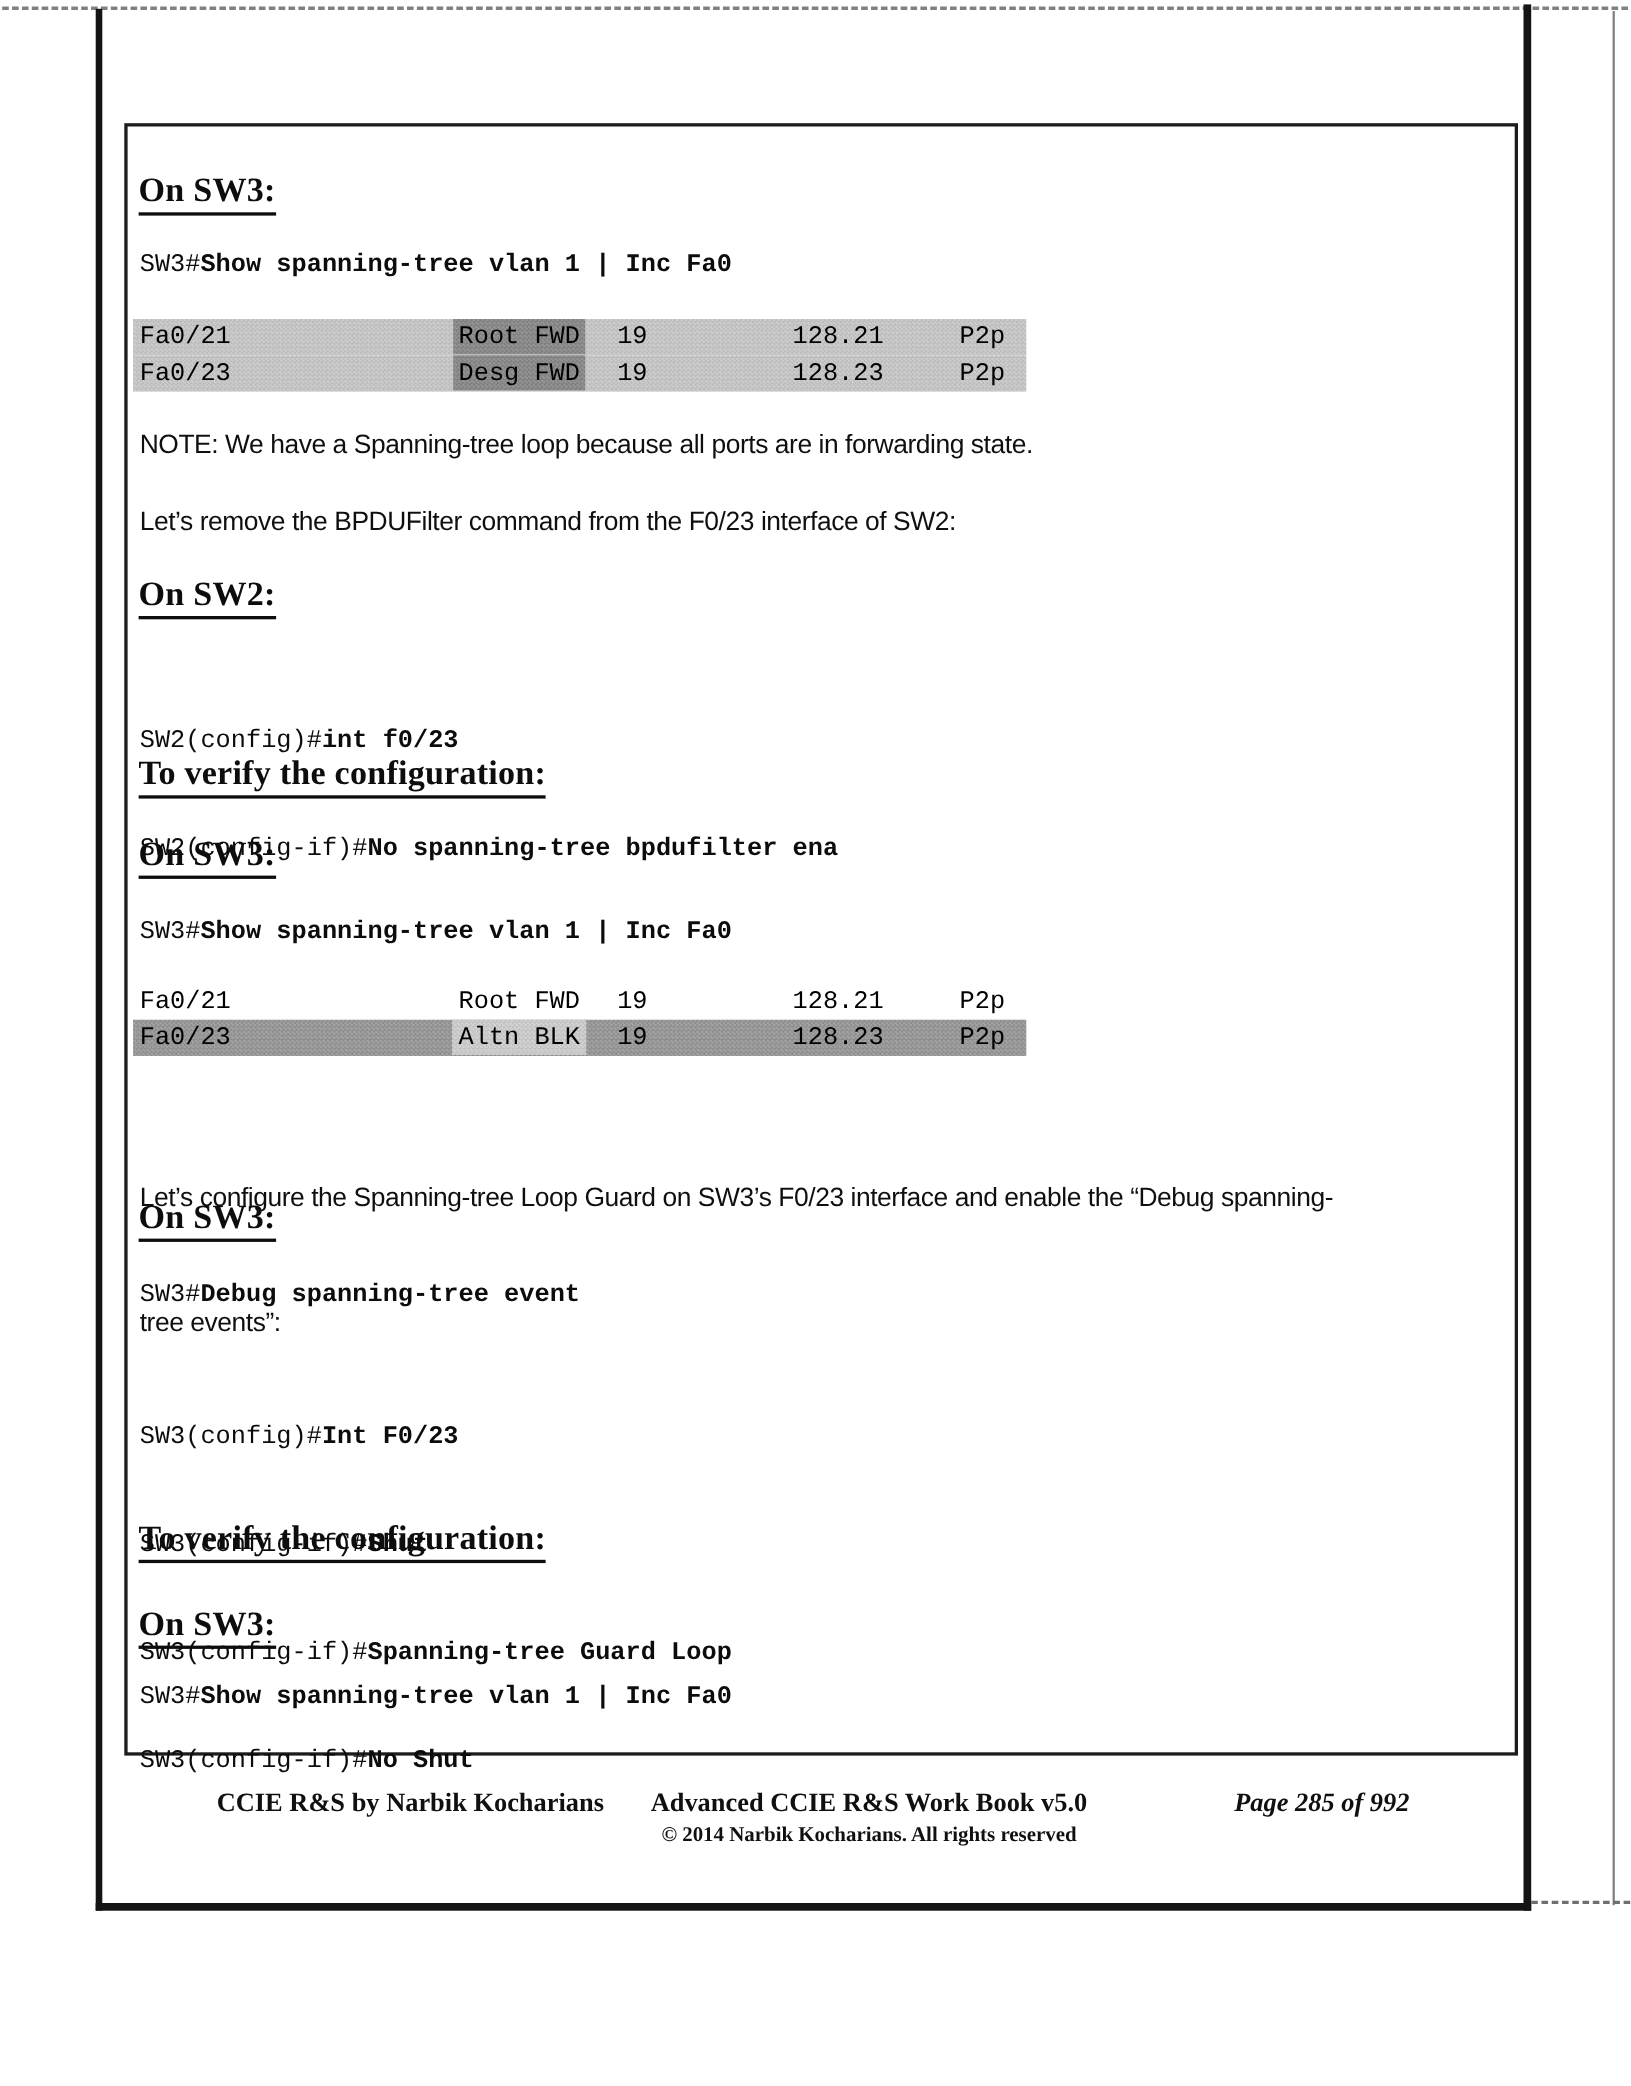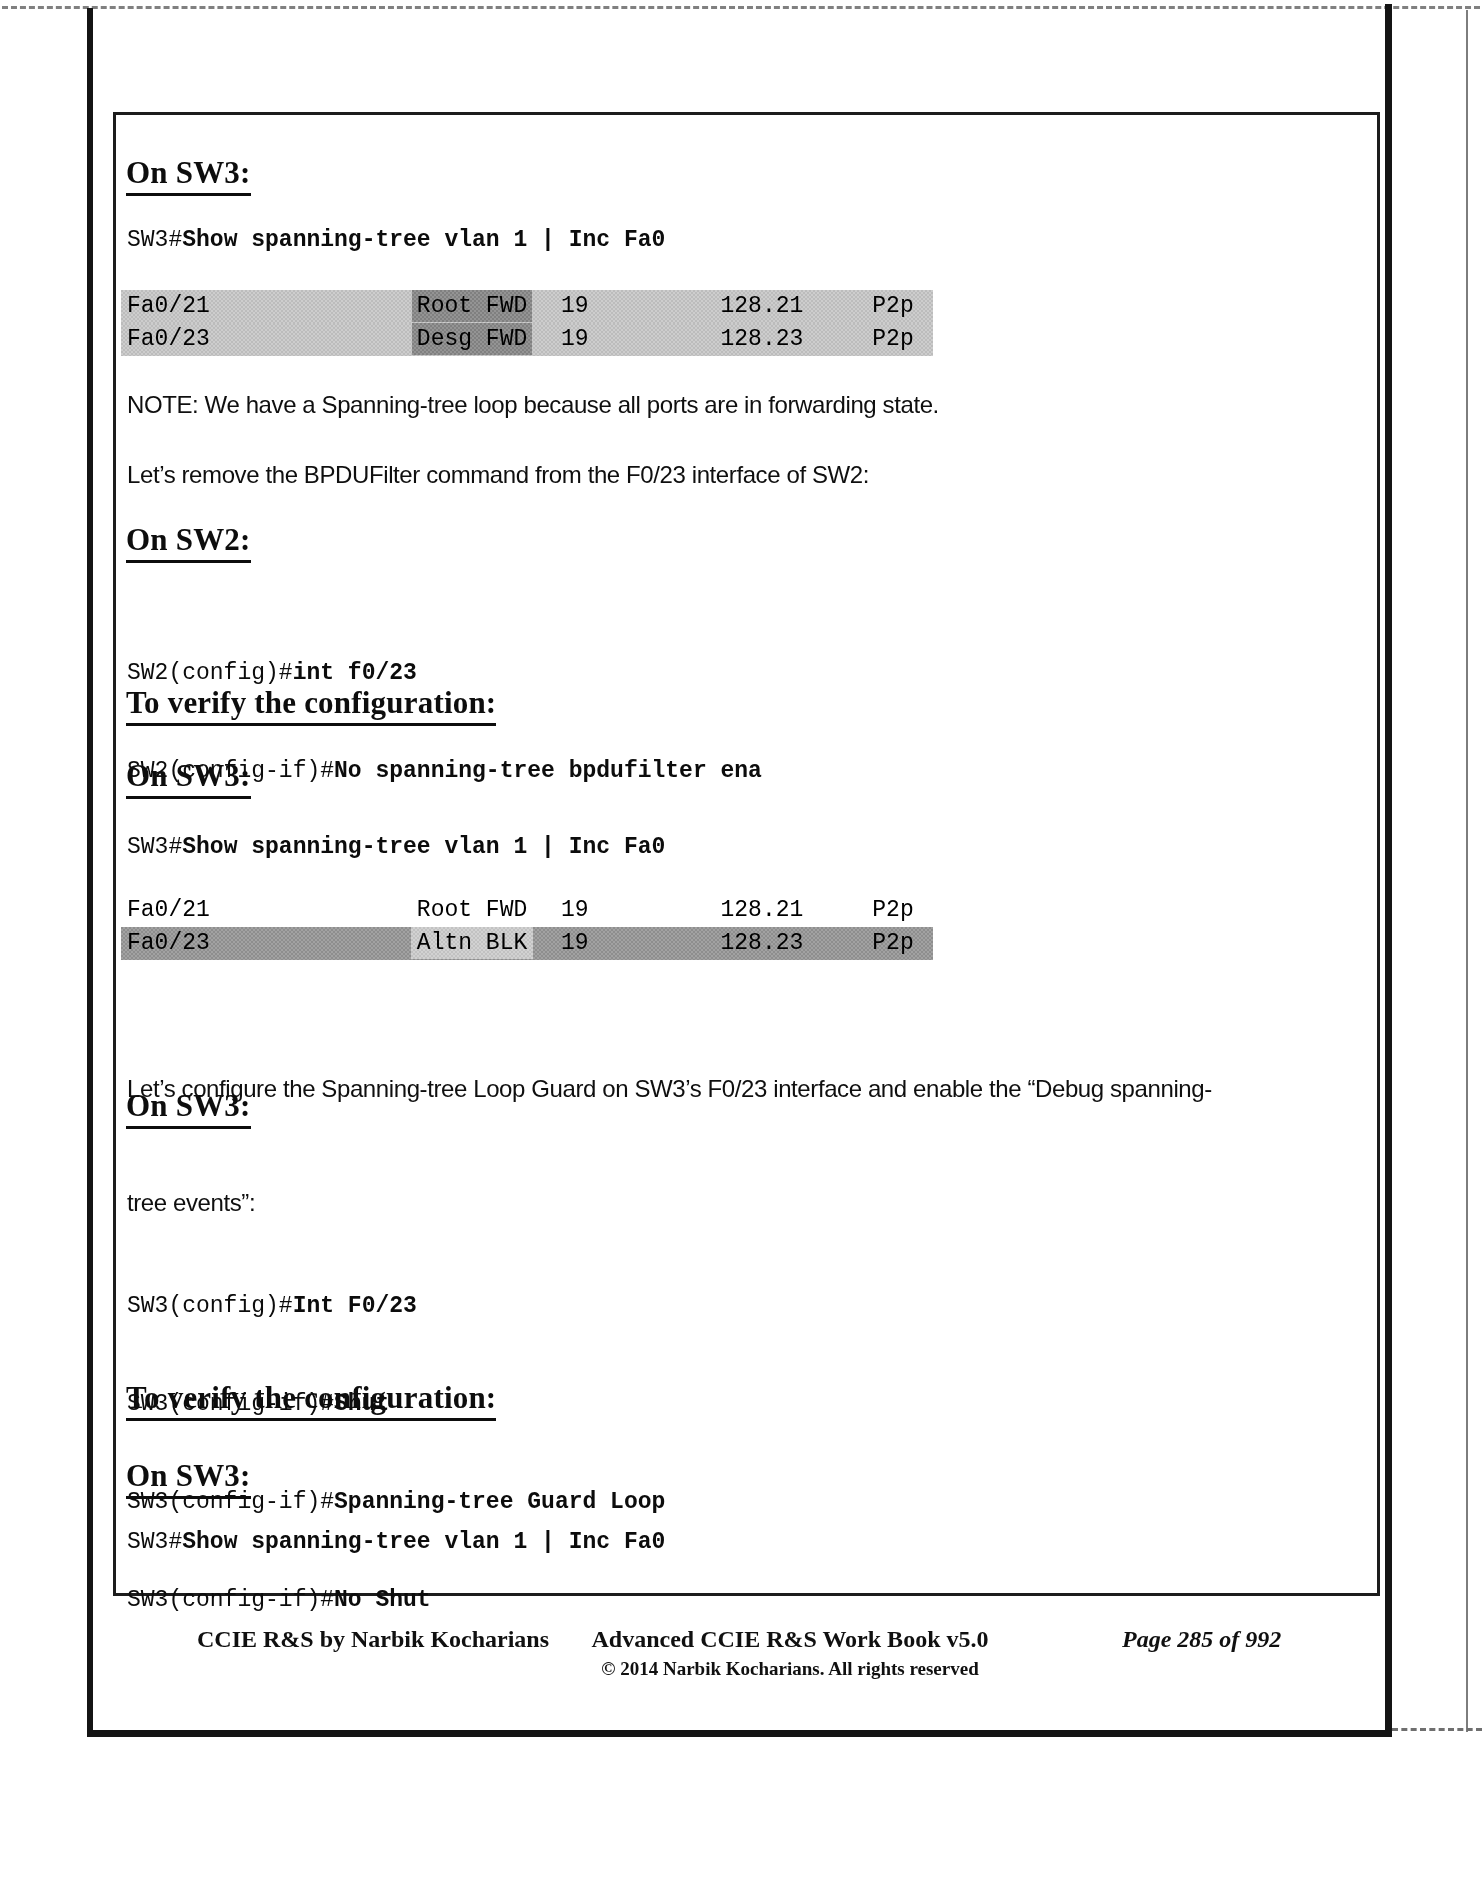--- a/index.html
+++ b/index.html
@@ -128,20 +128,21 @@
     </div>
   </div>
 
   <div class="p" style="top:994px">
     <div>Let’s configure the Spanning-tree Loop Guard on SW3’s F0/23 interface and enable the “Debug spanning-</div>
     <div>tree events”:</div>
   </div>
 
   <div class="h" style="top:1088px"><span>On SW3:</span></div>
 
+  <div class="mono" style="top:1161px"><span class="prompt">SW3#</span><span class="cmd">Debug spanning-tree event</span></div>
 
   <div class="mono" style="top:1225px">
     <div><span class="prompt">SW3(config)#</span><span class="cmd">Int F0/23</span></div>
     <div><span class="prompt">SW3(config-if)#</span><span class="cmd">Shut</span></div>
     <div><span class="prompt">SW3(config-if)#</span><span class="cmd">Spanning-tree Guard Loop</span></div>
     <div><span class="prompt">SW3(config-if)#</span><span class="cmd">No Shut</span></div>
   </div>
 
   <div class="h" style="top:1380px"><span>To verify the configuration:</span></div>
 

